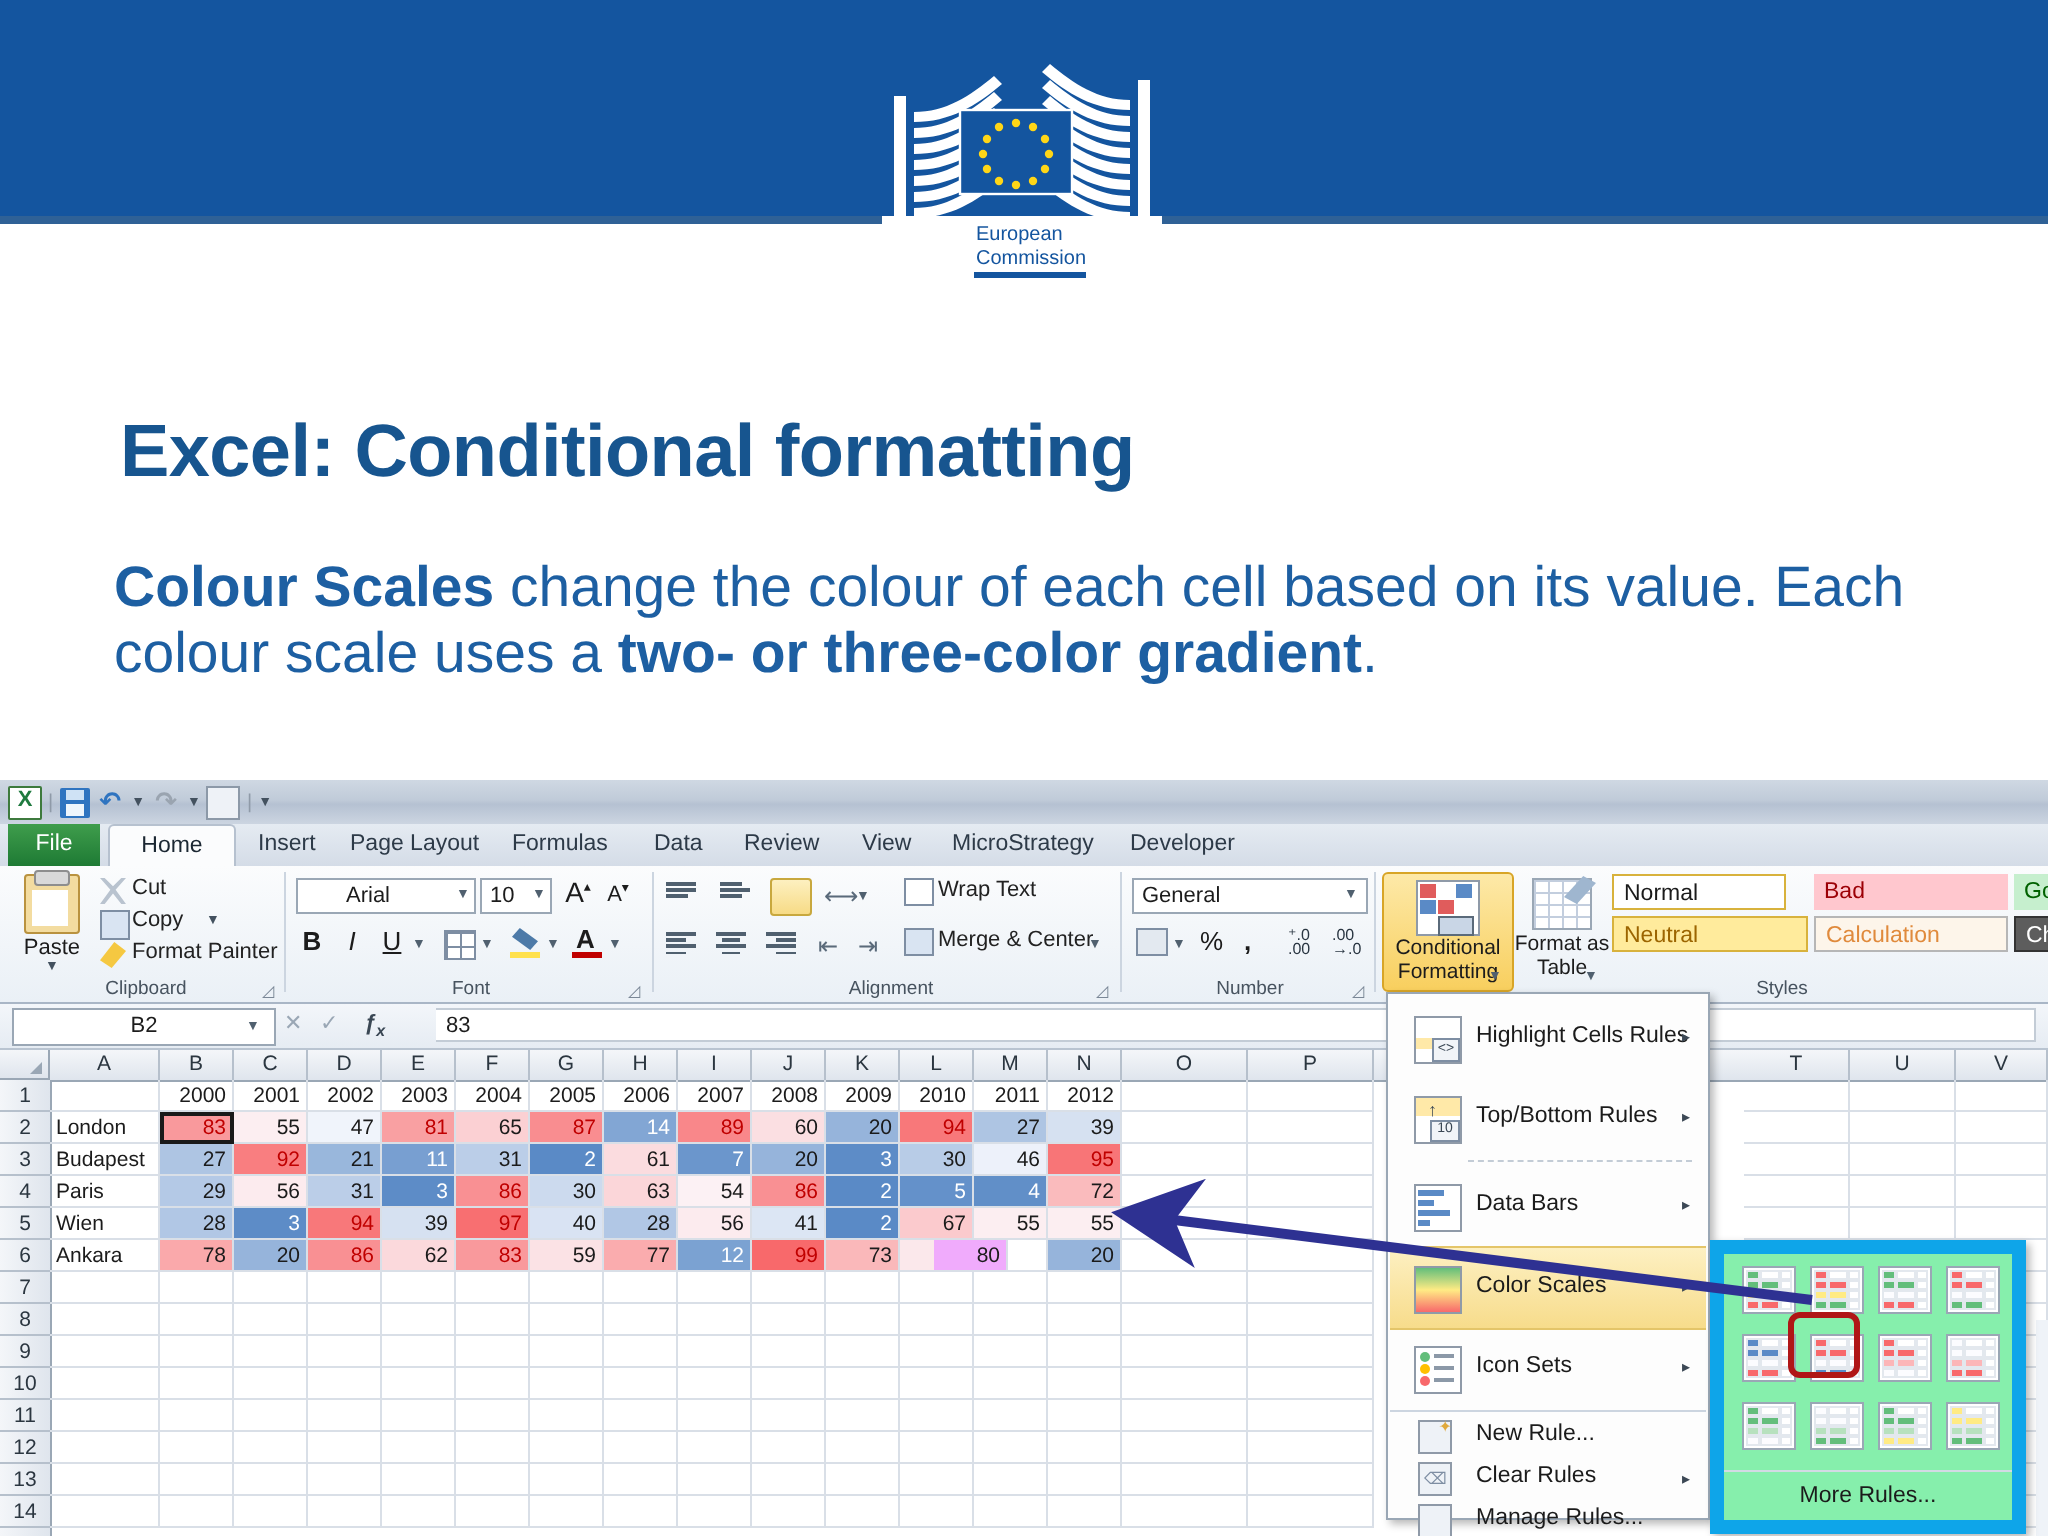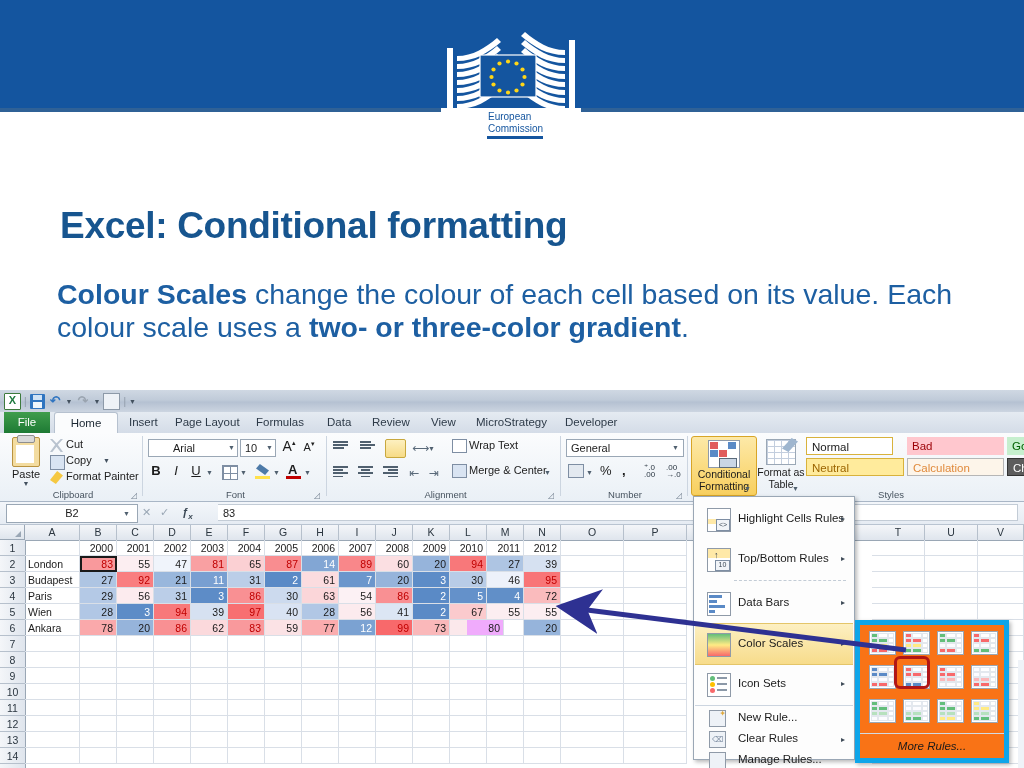--- a/index.html
+++ b/index.html
@@ -139,21 +139,21 @@
     background:#fff;border:1px solid #8f9aa8;}
   .mi.small{height:21px;}
   .mi.small .mlabel{top:4px;left:43px;}
   .mi.small .mi-ico{top:3px;width:15px;height:15px;left:14px;}
   .mi.small .marrow{top:7px;}
   .msep{position:absolute;left:40px;width:112px;height:1px;
     border-top:1px dashed #c3ccd6;}
   .msep2{position:absolute;left:1px;width:158px;height:1px;background:#ccd5e0;}
   
   #cs-flyout{position:absolute;left:855px;top:620px;width:144px;height:133px;
-    background:#f97316;border:5px solid #0ea5e9;box-shadow:2px 2px 4px rgba(0,0,0,.28);z-index:41;font-style:italic;}
+    background:#86efac;border:7px solid #0ea5e9;box-shadow:2px 2px 4px rgba(0,0,0,.28);z-index:41;}
   .cs-swatch{position:absolute;width:27px;height:24px;background:#fff;
     border:1px solid #9aa7b5;box-sizing:border-box;}
   .cs-swatch .sgrid{position:absolute;inset:1px;display:grid;
     grid-template-columns:7px 1fr 6px;grid-template-rows:repeat(4,1fr);}
   .cs-swatch .sgrid i{border:0.5px solid #e3e8ee;}
   #cs-sel-ring{position:absolute;left:898px;top:643px;width:36px;height:33px;
     border:3px solid #b01616;border-radius:6px;z-index:43;box-sizing:border-box;}
   #more-rules{position:absolute;left:0;top:108px;width:144px;height:24px;
     border-top:1px solid #d2dae3;font-size:11.5px;color:#1b1b1b;
     line-height:24px;text-align:center;}

